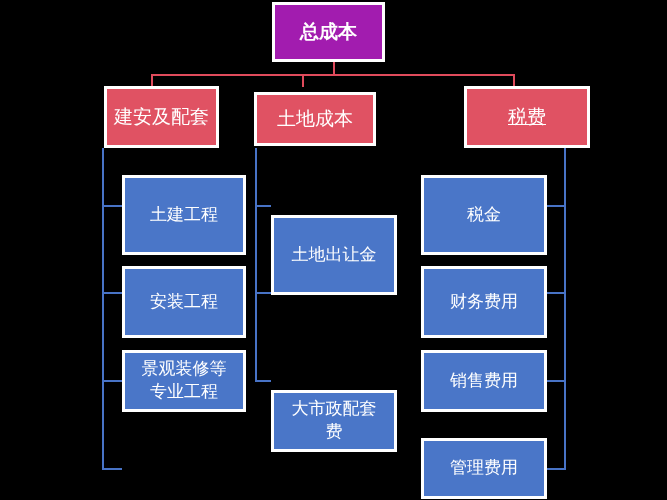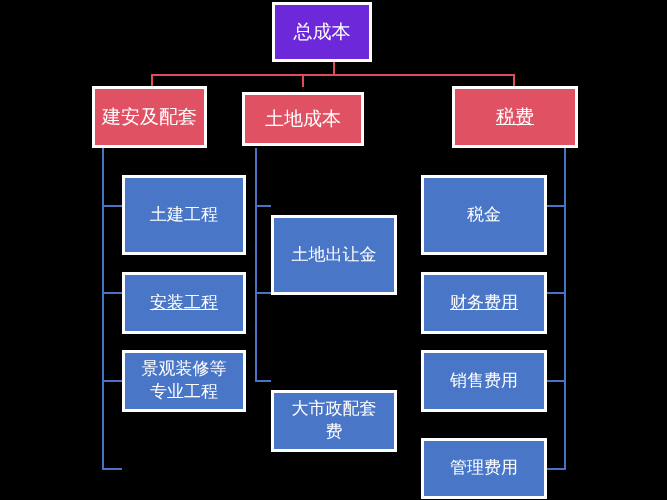--- a/index.html
+++ b/index.html
@@ -15,31 +15,31 @@
     box-sizing:border-box;
     border:3px solid #ffffff;
     color:#ffffff;
     display:flex;
     align-items:center;
     justify-content:center;
     text-align:center;
     white-space:pre-line;
     line-height:1.35;
   }
-  .root{left:272px;top:2px;width:100px;height:60px;background:#6d28d9;font-size:19px;}
-  .branch{background:#e05263;font-size:19px;}
+  .root{left:272px;top:2px;width:113px;height:60px;background:#a21caf;font-size:19px;font-weight:bold;}
+  .branch{background:#e05263;font-size:19px;margin-left:12px;}
   .b1{left:92px;top:86px;width:115px;height:62px;}
   .b2{left:242px;top:92px;width:122px;height:54px;}
   .b3{left:452px;top:86px;width:126px;height:62px;text-decoration:underline;}
   .child{background:#4a76c8;font-size:17px;}
   .colL{left:122px;width:124px;}
   .colM{left:271px;width:126px;margin-top:40px;}
   .colR{left:421px;width:126px;}
   .r1{top:175px;height:80px;}
-  .r2{top:272px;height:62px;text-decoration:underline;}
+  .r2{top:266px;height:72px;}
   .r3{top:350px;height:62px;}
   .r4{top:438px;height:61px;}
   
   .line{position:absolute;}
   .red{background:#e04b5c;}
   .blue{background:#4873c6;}
   .vl{width:2px;}
   .hl{height:2px;}
   
   .c-root-stub{left:333px;top:62px;height:13px;}

